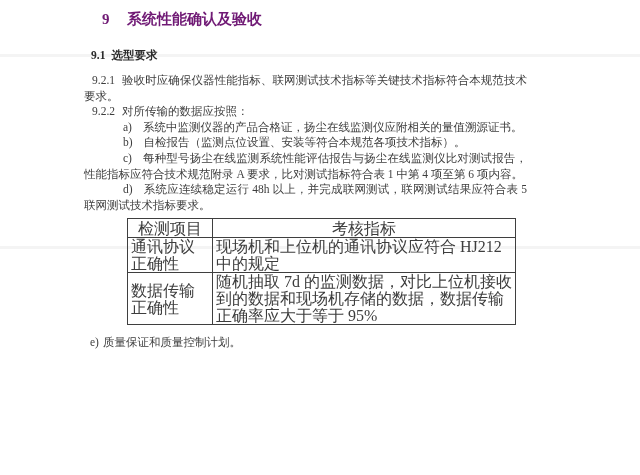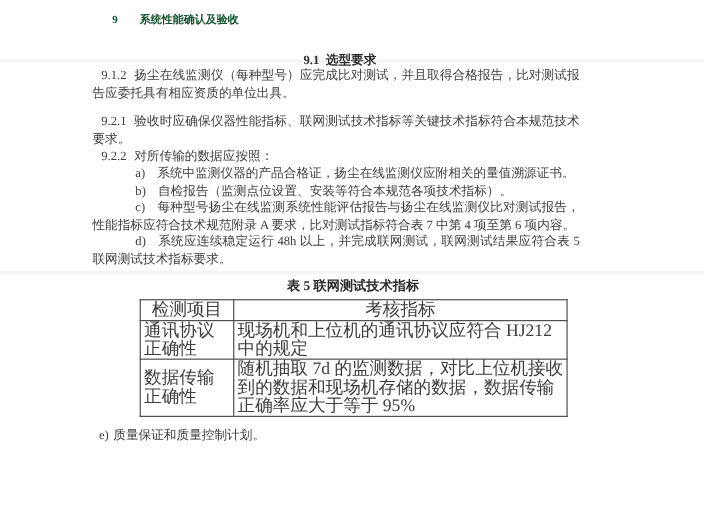--- a/index.html
+++ b/index.html
@@ -13,30 +13,29 @@
   }
   .artifact {
     position: absolute; left: 0; width: 640px; height: 3px;
     background: #f4f4f4;
   }
   .content {
     position: absolute; top: 12px; left: 84px; width: 443px;
     font-size: 11.5px; line-height: 15.6px;
   }
   .chapter {
-    font-weight: bold; color: #14532d;
-    font-size: 10px; line-height: 14px;
+    font-weight: bold; color: #701a75;
+    font-size: 15px; line-height: 14px;
     margin: 0 0 0 18px;
   }
   .chapter .num { display: inline-block; width: 25px; }
   .sec {
     font-weight: bold; color: #2b2b2b;
     font-size: 11.5px; line-height: 14px;
     margin: 0 0 0 7px;
-    text-align: center;
   }
   .sec .num { margin-right: 6px; }
   .sec-91 { margin-top: 22px; }
   .sec-92 { margin-top: 10px; }
   p { margin: 0; }
   .clause { text-align: justify; text-indent: 8px; }
   .clause .num { margin-right: 7px; }
   .p911 { margin-top: 4px; }
   .p921 { margin-top: 11px; }
   .li { text-align: justify; text-indent: 39px; }
@@ -76,46 +75,42 @@
 <div class="content">
 
   <div class="chapter">
     <span class="num">9</span><span>系统性能确认及验收</span>
   </div>
 
   <div class="sec sec-91">
     <span class="num">9.1</span><span>选型要求</span>
   </div>
 
-  <p class="clause">
-    <span class="num">9.1.2</span><span>扬尘在线监测仪（每种型号）应完成比对测试，并且取得合格报告，比对测试报告应委托具有相应资质的单位出具。</span>
-  </p>
 
 
   <p class="clause p921">
     <span class="num">9.2.1</span><span>验收时应确保仪器性能指标、联网测试技术指标等关键技术指标符合本规范技术要求。</span>
   </p>
   <p class="clause">
     <span class="num">9.2.2</span><span>对所传输的数据应按照：</span>
   </p>
 
   <p class="li">
     <span class="label">a)</span><span>系统中监测仪器的产品合格证，扬尘在线监测仪应附相关的量值溯源证书。</span>
   </p>
   <p class="li">
     <span class="label">b)</span><span>自检报告（监测点位设置、安装等符合本规范各项技术指标）。</span>
   </p>
   <p class="li">
-    <span class="label">c)</span><span>每种型号扬尘在线监测系统性能评估报告与扬尘在线监测仪比对测试报告，性能指标应符合技术规范附录 A 要求，比对测试指标符合表 7 中第 4 项至第 6 项内容。</span>
+    <span class="label">c)</span><span>每种型号扬尘在线监测系统性能评估报告与扬尘在线监测仪比对测试报告，性能指标应符合技术规范附录 A 要求，比对测试指标符合表 1 中第 4 项至第 6 项内容。</span>
   </p>
   <p class="li">
     <span class="label">d)</span><span>系统应连续稳定运行 48h 以上，并完成联网测试，联网测试结果应符合表 5 联网测试技术指标要求。</span>
   </p>
 
-  <div class="caption">表 5 联网测试技术指标</div>
 
   <table class="t5">
     <colgroup>
         <col class="c1">
         <col class="c2">
       </colgroup>
     <tbody>
         <tr>
       <th>检测项目</th>
       <th>考核指标</th>

